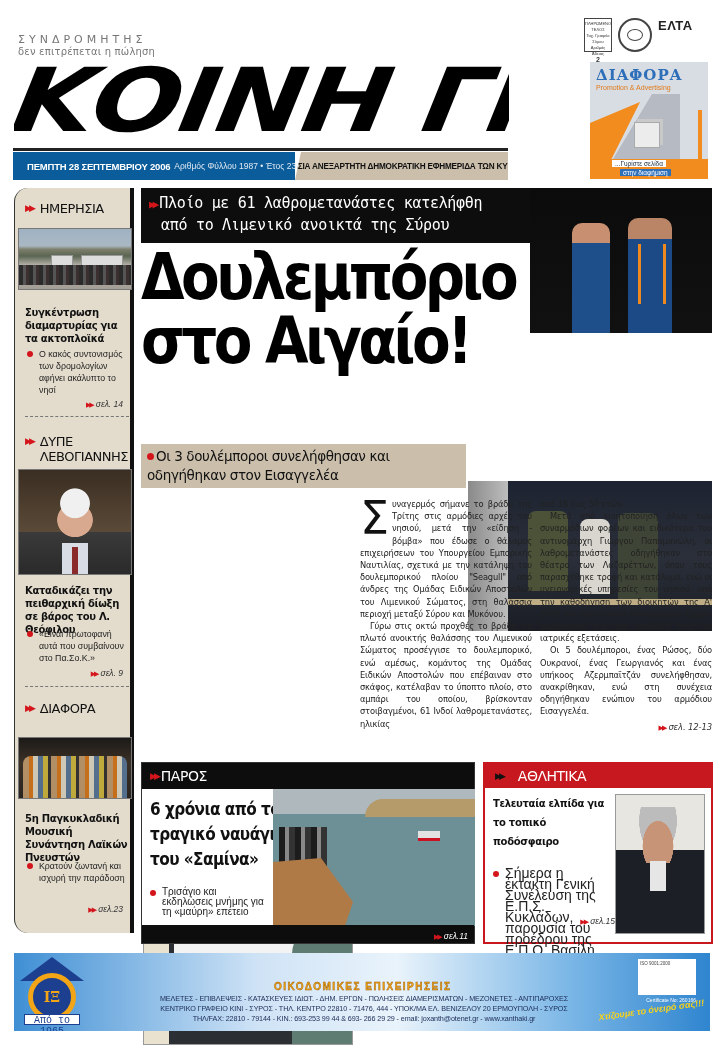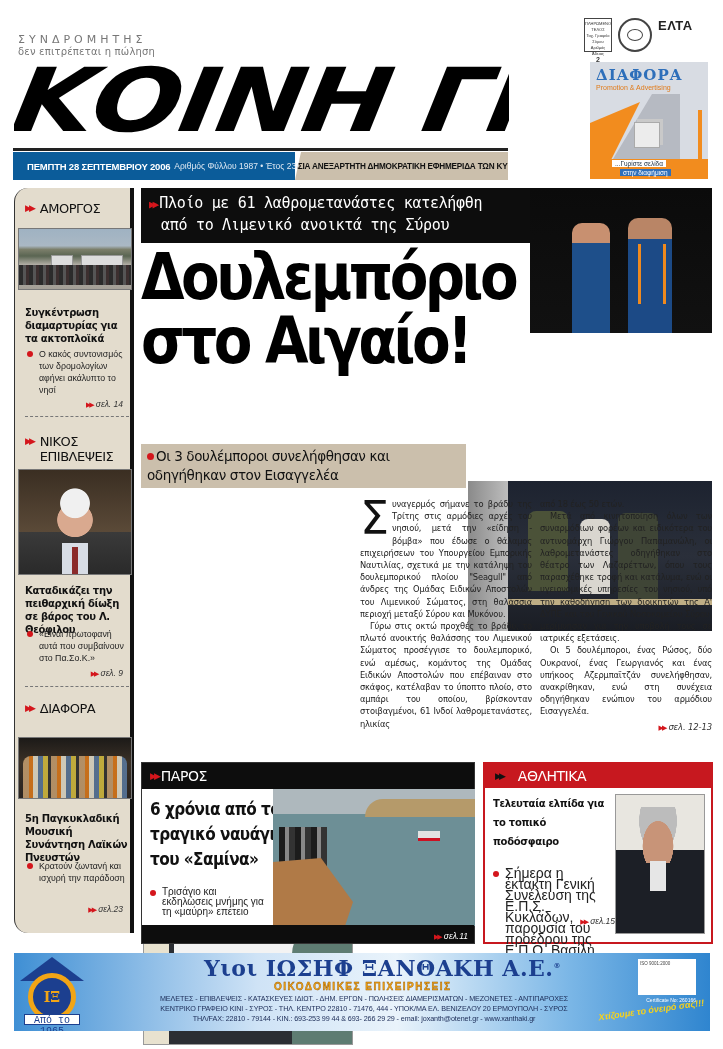--- a/index.html
+++ b/index.html
@@ -186,35 +186,35 @@
   <div class="excl-dot"></div>
   <div class="bar"></div>
   <div class="tag1">...Γυρίστε σελίδα</div>
   <div class="tag2">στην διαφήμιση</div>
 </div>
 
 <div class="abs sidebar">
 
   <div style="position:absolute; left:10px; top:13px;" class="sb-head">
     <span class="arrows">▶▶</span>
-    <span>ΑΜΟΡΓΟΣ</span>
+    <span>ΗΜΕΡΗΣΙΑ</span>
   </div>
   <div class="photo sb-photo ph-amorgos" style="position:absolute; left:3px; top:40px; height:62px;">
     <div class="banner" style="left:32px; width:22px;"></div>
     <div class="banner" style="left:62px; width:42px;"></div>
     <div class="crowd"></div>
   </div>
   <div class="sb-title" style="position:absolute; left:10px; top:118px; width:104px;">Συγκέντρωση διαμαρτυρίας για τα ακτοπλοϊκά</div>
   <div class="bullet-text" style="position:absolute; left:10px; top:160px; width:100px;">Ο κακός συντονισμός των δρομολογίων αφήνει ακάλυπτο το νησί</div>
   <div class="page-ref" style="position:absolute; left:10px; top:211px; width:98px;"><span class="pa">▶▶</span><span>σελ. 14</span></div>
   <div class="dotted" style="position:absolute; left:10px; top:228px; width:104px;"></div>
 
   <div style="position:absolute; left:10px; top:246px; width:110px;" class="sb-head">
     <span class="arrows">▶▶</span>
-    <span>ΝΙΚΟΣ ΕΠΙΒΛΕΨΕΙΣ</span>
+    <span>ΔΥΠΕ ΛΕΒΟΓΙΑΝΝΗΣ</span>
   </div>
   <div class="photo sb-photo ph-portrait" style="position:absolute; left:3px; top:281px; height:106px;">
     <div class="shirt"></div>
       <div class="tie"></div>
   </div>
   <div class="sb-title" style="position:absolute; left:10px; top:396px; width:108px;">Καταδικάζει την πειθαρχική δίωξη σε βάρος του Λ. Θεόφιλου</div>
   <div class="bullet-text" style="position:absolute; left:10px; top:440px; width:104px;">«Είναι πρωτοφανή αυτά που συμβαίνουν στο Πα.Σο.Κ.»</div>
   <div class="page-ref" style="position:absolute; left:10px; top:480px; width:98px;"><span class="pa">▶▶</span><span>σελ. 9</span></div>
   <div class="dotted" style="position:absolute; left:10px; top:498px; width:104px;"></div>
 
@@ -311,21 +311,20 @@
       <div class="shirt"></div>
   </div>
 </div>
 
 <div class="abs ad-bottom">
   <div class="house">
     <div class="roof"></div>
     <div class="ring">ΙΞ</div>
     <div class="since">Από το 1965</div>
   </div>
-  <div class="name"><span>Υιοι ΙΩΣΗΦ ΞΑΝΘΑΚΗ Α.Ε.</span><sup>®</sup></div>
   <div class="sector">ΟΙΚΟΔΟΜΙΚΕΣ ΕΠΙΧΕΙΡΗΣΕΙΣ</div>
   <div class="line l1">ΜΕΛΕΤΕΣ - ΕΠΙΒΛΕΨΕΙΣ - ΚΑΤΑΣΚΕΥΕΣ ΙΔΙΩΤ. - ΔΗΜ. ΕΡΓΩΝ - ΠΩΛΗΣΕΙΣ ΔΙΑΜΕΡΙΣΜΑΤΩΝ - ΜΕΖΟΝΕΤΕΣ - ΑΝΤΙΠΑΡΟΧΕΣ</div>
   <div class="line l2">ΚΕΝΤΡΙΚΟ ΓΡΑΦΕΙΟ ΚΙΝΙ - ΣΥΡΟΣ - ΤΗΛ. ΚΕΝΤΡΟ 22810 - 71476, 444 - ΥΠΟΚ/ΜΑ ΕΛ. ΒΕΝΙΖΕΛΟΥ 20 ΕΡΜΟΥΠΟΛΗ - ΣΥΡΟΣ</div>
   <div class="line l3">ΤΗΛ/FAX: 22810 - 79144 - ΚΙΝ.: 693-253 99 44 &amp; 693- 266 29 29 - email: joxanth@otenet.gr - www.xanthaki.gr</div>
   <div class="cert">ISO 9001:2000</div>
   <div class="cert-no">Certificate No: 260166</div>
   <div class="slogan">Χτίζουμε το όνειρό σας!!!</div>
 </div>
 
 </body></html>

